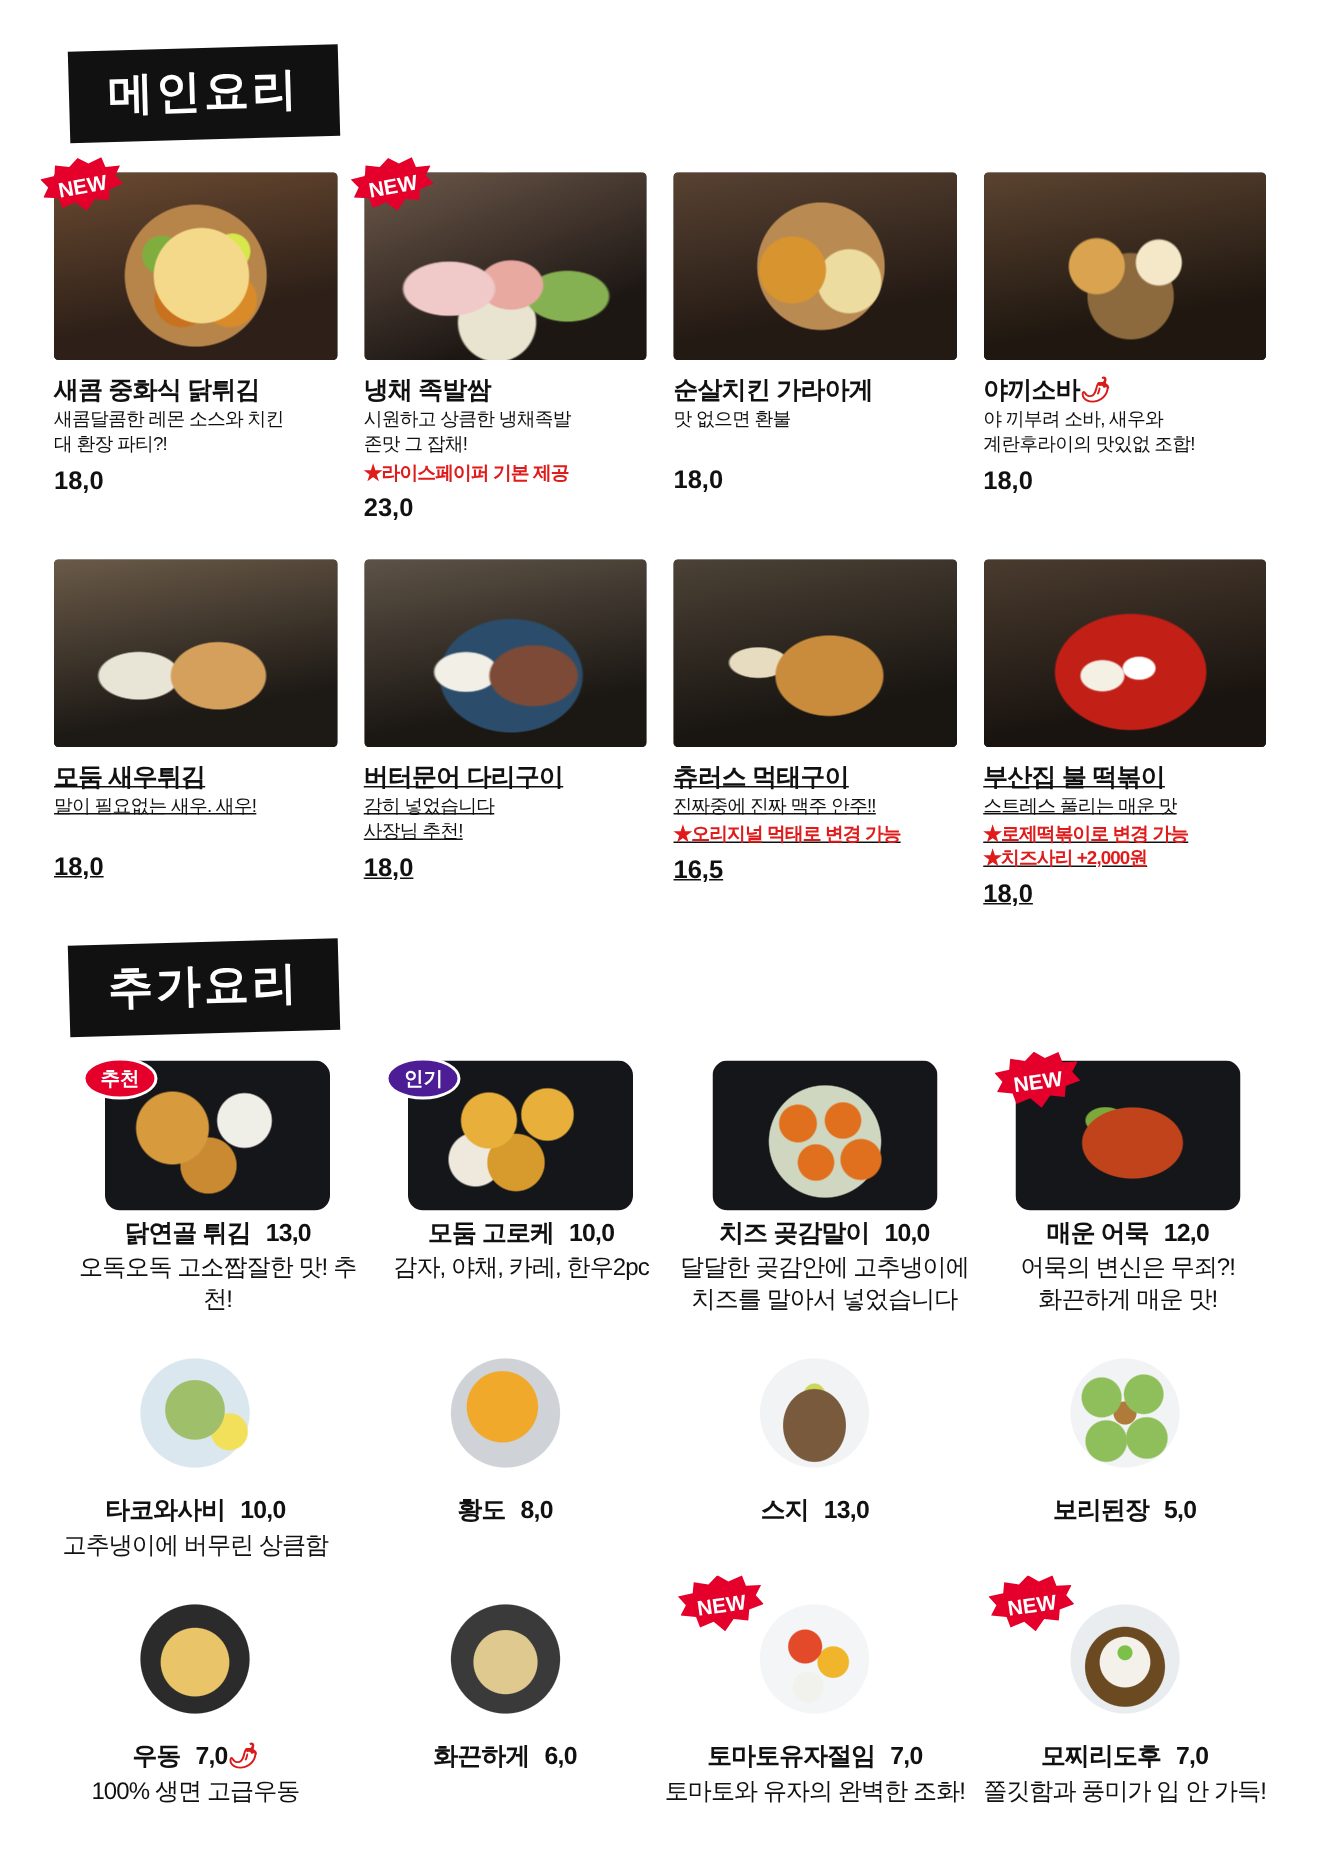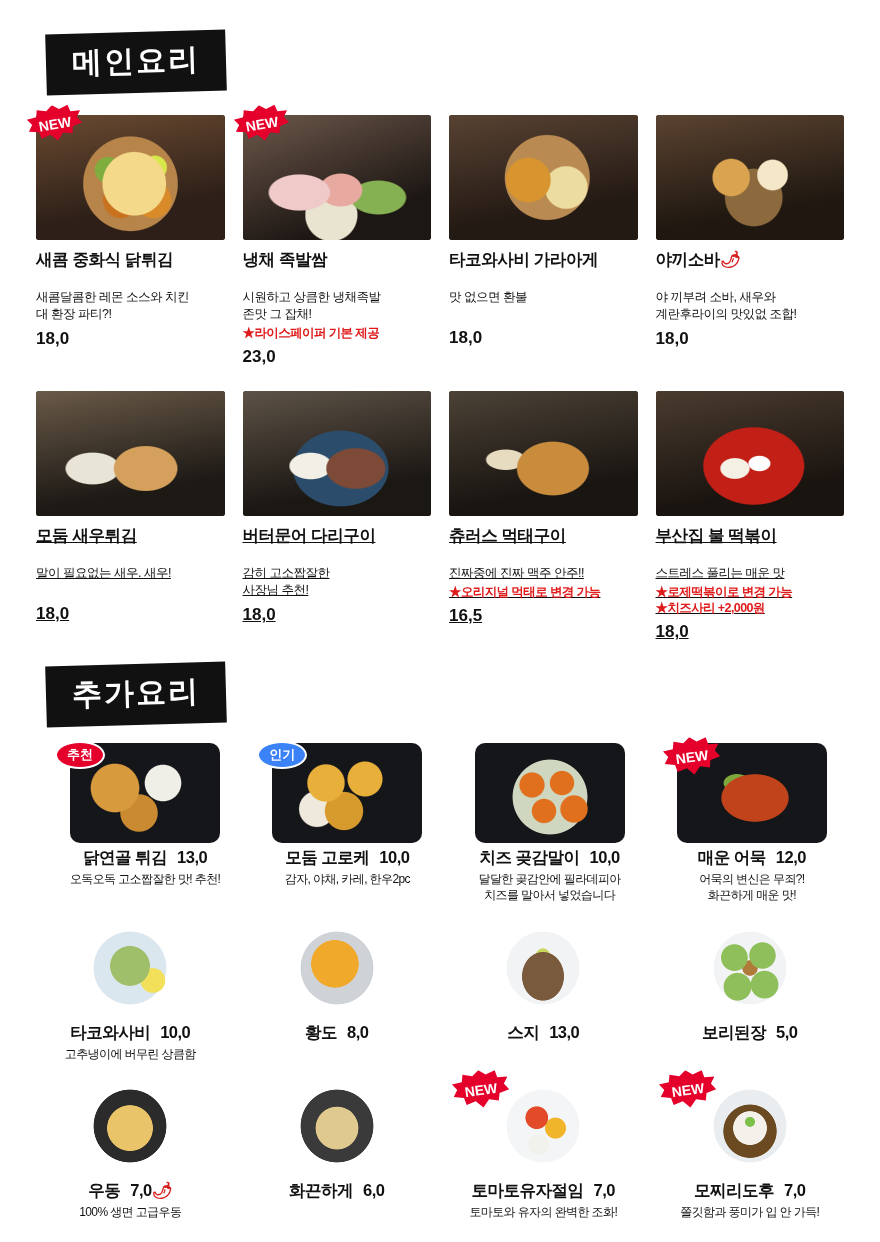--- a/index.html
+++ b/index.html
@@ -59,21 +59,21 @@
   .name {
     font-size: 16.5px;
     font-weight: bold;
     margin-top: 9px;
     letter-spacing: -0.4px;
     white-space: nowrap;
   }
   .desc {
     font-size: 12.5px;
     line-height: 1.35;
-    margin-top: 18px;
+    margin-top: 0;
     letter-spacing: -0.5px;
   }
   .note {
     font-size: 12.5px;
     color: #e01b1b;
     font-weight: bold;
     letter-spacing: -0.6px;
     line-height: 1.3;
     margin-top: 2px;
   }
@@ -126,41 +126,41 @@
   }
   .title2 {
     font-size: 16.5px;
     font-weight: bold;
     letter-spacing: -0.5px;
     margin-top: 2px;
     white-space: nowrap;
   }
   .title2 .p { margin-left: 10px; }
   .desc2 {
-    font-size: 12px;
+    font-size: 16px;
     letter-spacing: -0.6px;
     line-height: 1.3;
     margin-top: 3px;
   }
   .badge2 {
     position: absolute;
     z-index: 6;
     color: #fff;
     font-weight: bold;
     display: flex; align-items:center; justify-content:center;
     font-size: 13px;
   }
   .b-oval-red {
     width: 50px; height: 28px; border-radius: 50%;
     background: #e4002b; border: 2px solid #fff;
     left: 8px; top: 0px;
   }
   .b-oval-blue {
     width: 50px; height: 28px; border-radius: 50%;
-    background: #3b82f6; border: 2px solid #fff;
+    background: #4c1d95; border: 2px solid #fff;
     left: 8px; top: 0px;
   }
   .b-star {
     width: 56px; height: 40px;
     left: 10px; top: -4px;
     background: #e4002b;
     font-size: 14px;
     transform: rotate(-8deg);
     clip-path: polygon(50% 0%, 62% 13%, 79% 6%, 82% 24%, 100% 26%, 92% 42%,
                        100% 58%, 82% 64%, 79% 82%, 62% 76%, 50% 94%, 38% 76%,
@@ -224,21 +224,21 @@
   </div>
 
   <div class="card">
     <div class="photo">
       <div class="pl" style="background:
         radial-gradient(circle at 42% 52%, #d8942e 0 17%, rgba(0,0,0,0) 18%),
         radial-gradient(circle at 62% 58%, #eddca0 0 15%, rgba(0,0,0,0) 16%),
         radial-gradient(circle at 52% 50%, #b98a52 0 36%, rgba(0,0,0,0) 37%),
         linear-gradient(170deg,#584232,#241a14 72%)"></div>
     </div>
-    <div class="name">타코와사비 가라아게</div>
+    <div class="name">순살치킨 가라아게</div>
     <div class="desc" style="white-space:pre-line">맛 없으면 환불</div>
     <div class="price" style="margin-top:22px">18,0</div>
   </div>
 
   <div class="card">
     <div class="photo">
       <div class="pl" style="background:
         radial-gradient(circle at 62% 48%, #f4e8c8 0 11%, rgba(0,0,0,0) 12%),
         radial-gradient(circle at 63% 48%, #e8a314 0 5%, rgba(0,0,0,0) 6%),
         radial-gradient(circle at 40% 50%, #d9a34f 0 14%, rgba(0,0,0,0) 15%),
@@ -269,21 +269,21 @@
 
   <div class="card">
     <div class="photo">
       <div class="pl" style="background:
         radial-gradient(ellipse at 60% 62%, #7c4a36 0 18%, rgba(0,0,0,0) 19%),
         radial-gradient(ellipse at 36% 60%, #f2efe6 0 12%, rgba(0,0,0,0) 13%),
         radial-gradient(ellipse at 52% 62%, #2b4d6b 0 34%, rgba(0,0,0,0) 35%),
         linear-gradient(170deg,#5d5246,#1b1713 75%)"></div>
     </div>
     <div class="name">버터문어 다리구이</div>
-    <div class="desc" style="white-space:pre-line">감히 고소짭잘한
+    <div class="desc" style="white-space:pre-line">감히 넣었습니다
 사장님 추천!</div>
     <div class="price">18,0</div>
   </div>
 
   <div class="card">
     <div class="photo">
       <div class="pl" style="background:
         radial-gradient(ellipse at 55% 62%, #c98b3c 0 24%, rgba(0,0,0,0) 25%),
         radial-gradient(ellipse at 30% 55%, #e8dcc0 0 10%, rgba(0,0,0,0) 11%),
         linear-gradient(170deg,#4c4236,#191511 75%)"></div>
@@ -352,21 +352,21 @@
         radial-gradient(circle at 38% 42%, #e0701d 0 11%, rgba(0,0,0,0) 12%),
         radial-gradient(circle at 58% 40%, #e0701d 0 11%, rgba(0,0,0,0) 12%),
         radial-gradient(circle at 46% 68%, #e0701d 0 11%, rgba(0,0,0,0) 12%),
         radial-gradient(circle at 66% 66%, #e0701d 0 11%, rgba(0,0,0,0) 12%),
         radial-gradient(circle at 50% 54%, #cfd7c0 0 40%, rgba(0,0,0,0) 41%),
         #15161a"></div>
     </div>
     <div class="title2">
       <span>치즈 곶감말이</span><span class="p">10,0</span>
     </div>
-    <div class="desc2" style="white-space:pre-line">달달한 곶감안에 필라데피아
+    <div class="desc2" style="white-space:pre-line">달달한 곶감안에 고추냉이에
 치즈를 말아서 넣었습니다</div>
   </div>
 
   <div class="card2">
     <div class="badge2 b-star">NEW</div>
     <div class="dish">
       <div class="plate-black" style="background:
         radial-gradient(ellipse at 52% 55%, #c0431b 0 30%, rgba(0,0,0,0) 31%),
         radial-gradient(ellipse at 40% 40%, #7ca83c 0 10%, rgba(0,0,0,0) 11%),
         #15161a"></div>

